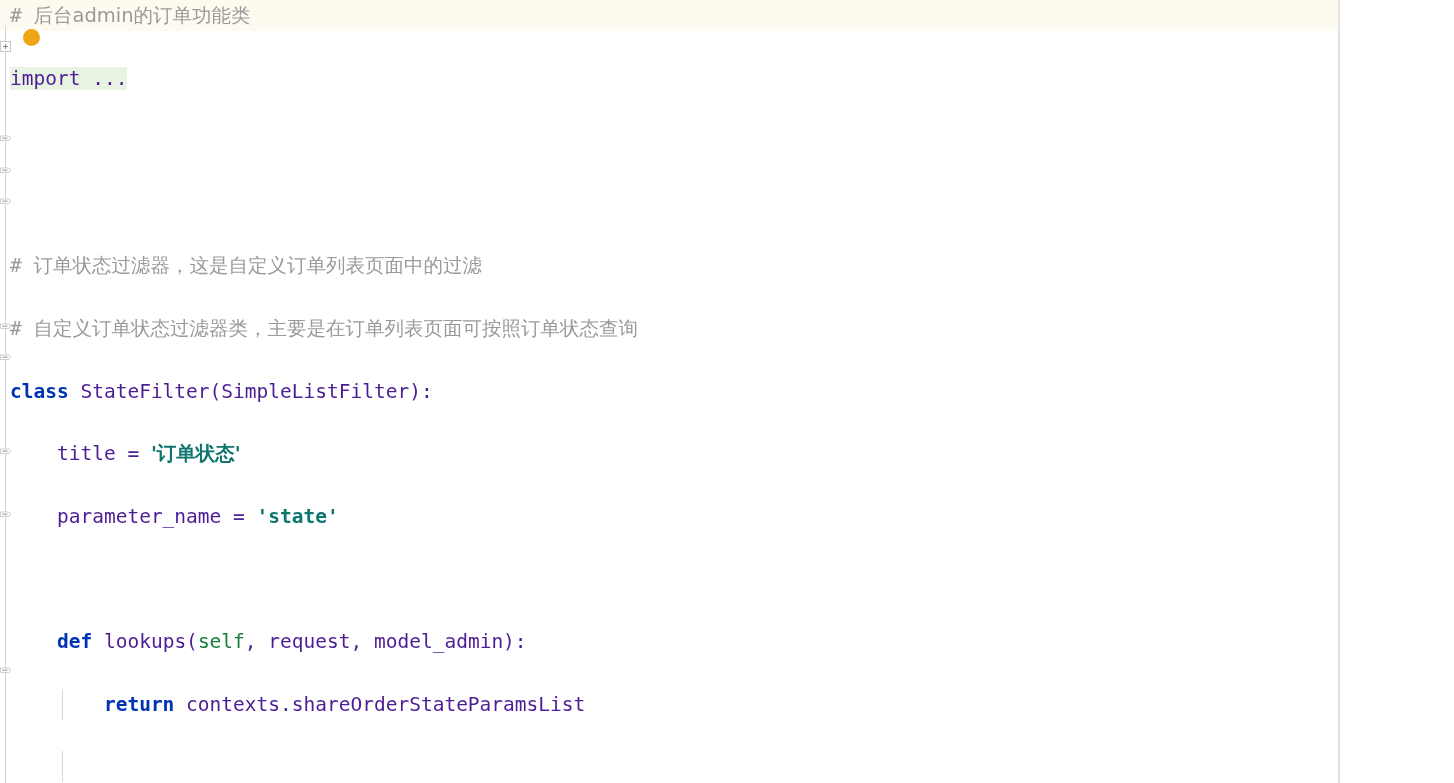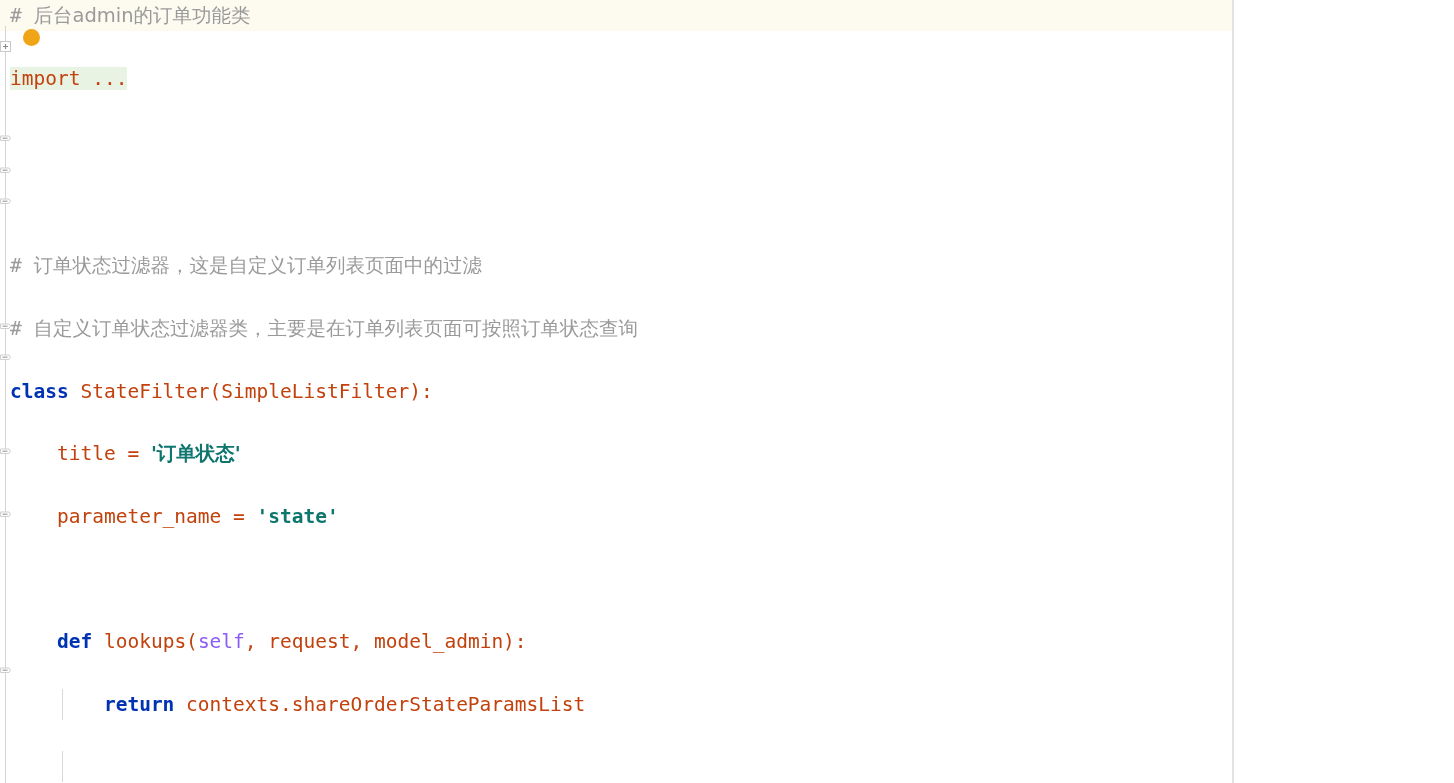--- a/index.html
+++ b/index.html
@@ -8,21 +8,21 @@
     width: 1454px; height: 783px;
     overflow: hidden;
     background: #ffffff;
   }
   body {
     font-family: "DejaVu Sans Mono", "Liberation Mono", monospace;
   }
 
   #editor {
     position: relative;
-    width: 1234px;
+    width: 1340px;
     height: 783px;
     background: #ffffff;
     border-right: 2px solid #e2e2e2;
     overflow: hidden;
     padding-left: 28px;
   }
 
   
   #gutter {
     position: absolute;
@@ -82,24 +82,24 @@
   
   .iguide {
     position: absolute;
     width: 1px;
     background: #d8d8d8;
     z-index: 1;
   }
 
   
   .kw   { color: #0033b3; font-weight: 700; }
-  .self { color: #8b5cf6; }
+  .self { color: #15803d; }
   .str  { color: #0f766e; font-weight: 700; }
   .com  { color: #9a9a9a; }
-  .pln  { color: #c2410c; }
+  .pln  { color: #4c1d95; }
   .cjk { font-family: "DejaVu Sans", "Liberation Sans", sans-serif; }
 
   
   #cursor-dot {
     position: absolute;
     width: 17px; height: 17px;
     border-radius: 50%;
     background: #f0a517;
     z-index: 20;
     pointer-events: none;

